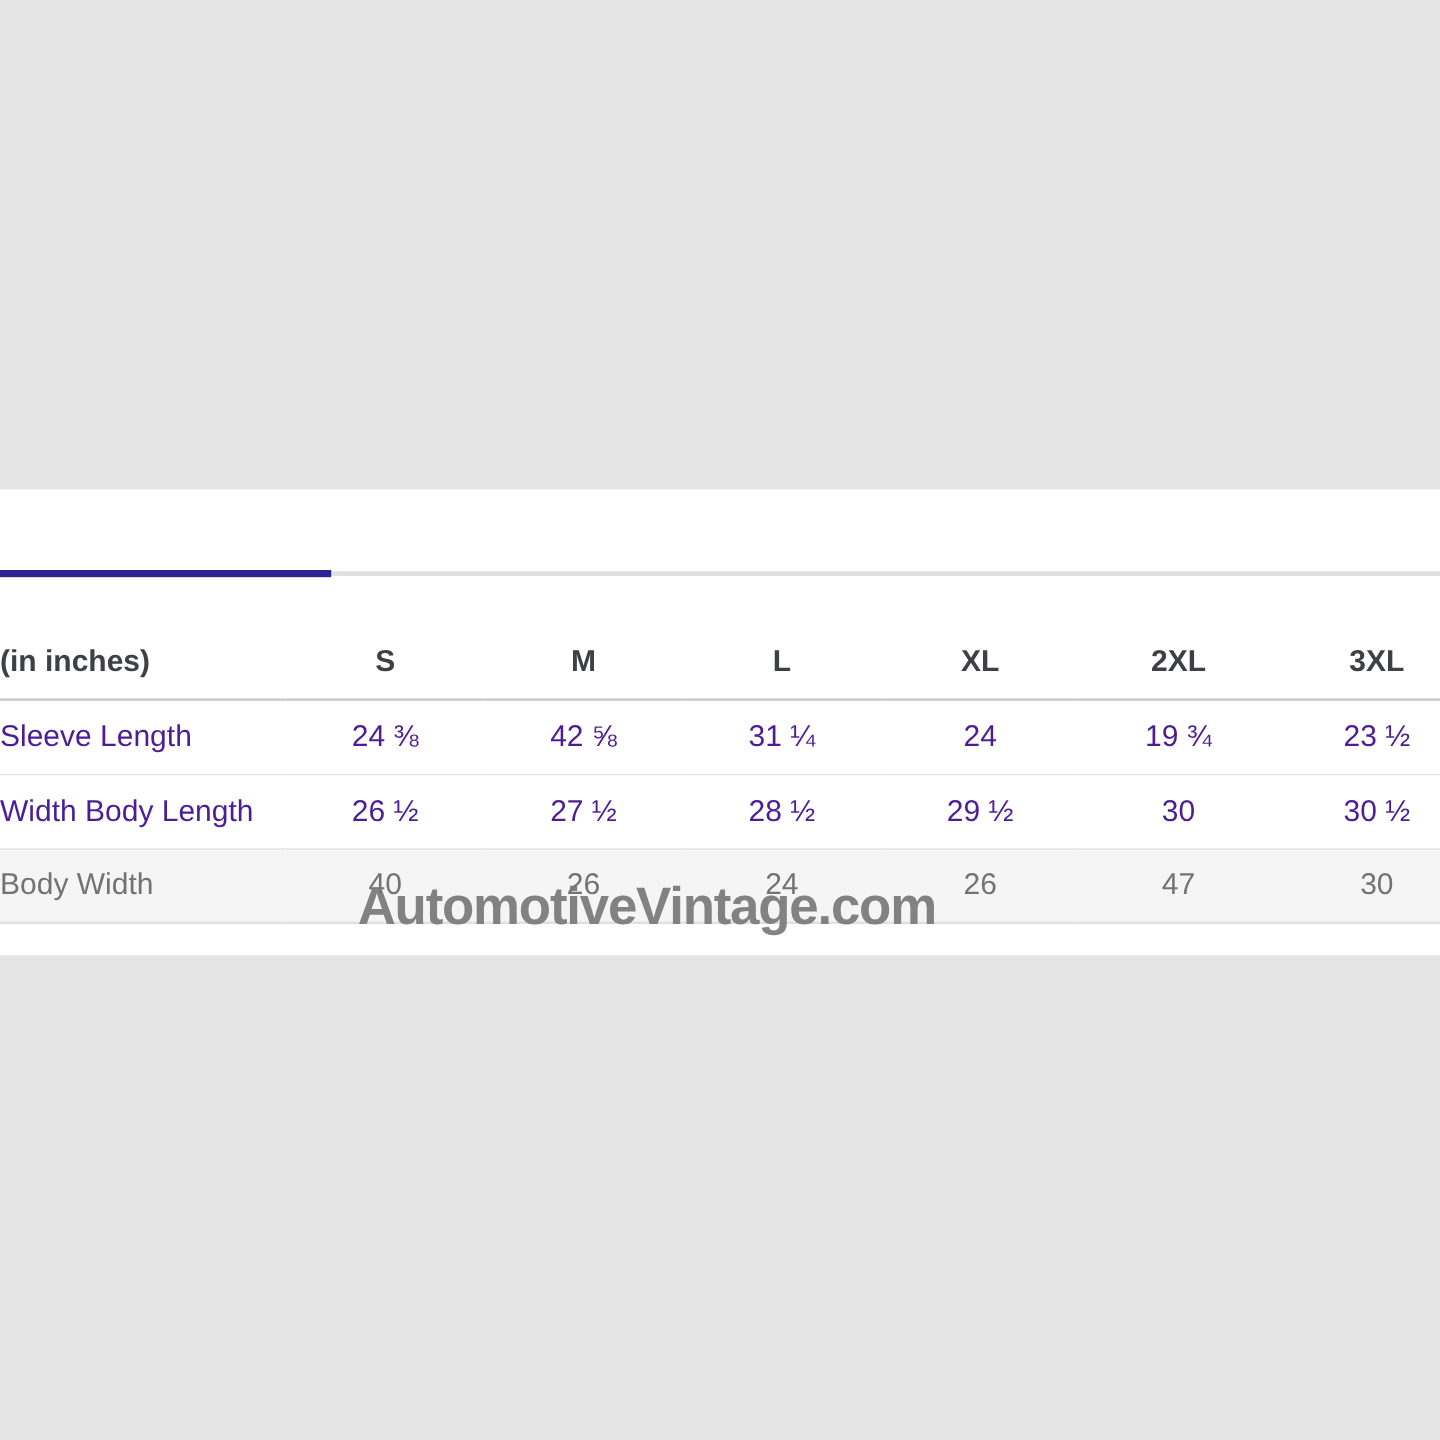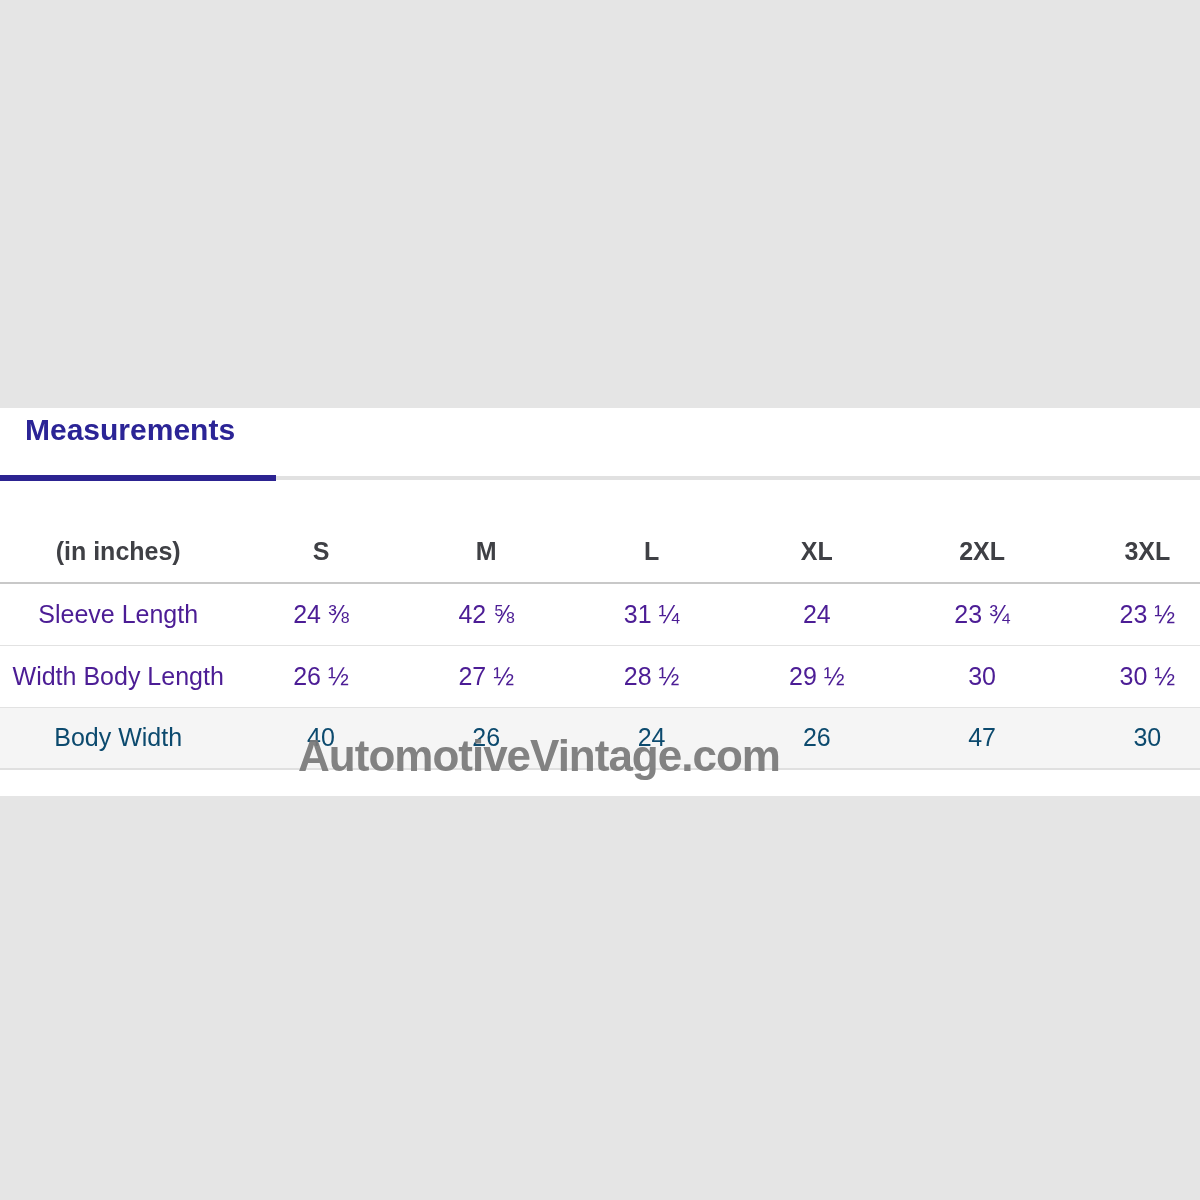--- a/index.html
+++ b/index.html
@@ -44,41 +44,40 @@
   }
   table.size-table col.c-label { width:238px; }
   table.size-table col.c-size  { width:165px; }
   table.size-table th, table.size-table td {
     height:62px; vertical-align:middle;
     text-align:center; font-weight:normal;
     white-space:nowrap;
   }
   table.size-table th { font-weight:bold; color:#3f4045; }
   table.size-table td.row-label,
-  table.size-table th.row-label { text-align:center; padding-right:2px; }
+  table.size-table th.row-label { text-align:left; padding-right:2px; }
   tr.head-row { border-bottom:2px solid #c8c8c8; }
   tr.data-row { border-bottom:1px solid #e2e2e2; }
   tr.data-row td { color:#4c1d95; }
   tr.muted-row { background:#f5f5f5; border-bottom:2px solid #e0e0e0; }
-  tr.muted-row td { color:#0c4a6e; }
+  tr.muted-row td { color:#737373; }
   .watermark {
     position:absolute; top:731px; left:0; width:1078px;
     text-align:center;
     font-size:44px; font-weight:bold; letter-spacing:-1px;
     color:#7a7a7a; opacity:0.93;
     z-index:5; pointer-events:none;
   }
 </style>
 </head>
 <body>
 
 <div class="top-band"></div>
 
 <div class="section">
-  <div class="tab-label">Measurements</div>
   <div class="tab-rule"></div>
   <div class="tab-rule-active"></div>
 
   <table class="size-table">
     <colgroup>
       <col class="c-label">
       <col class="c-size">
         <col class="c-size">
         <col class="c-size">
       <col class="c-size">
@@ -94,21 +93,21 @@
       <th>XL</th>
       <th>2XL</th>
       <th>3XL</th>
     </tr>
     <tr class="data-row">
       <td class="row-label">Sleeve Length</td>
       <td>24 ⅜</td>
       <td>42 ⅝</td>
       <td>31 ¼</td>
       <td>24</td>
-      <td>23 ¾</td>
+      <td>19 ¾</td>
       <td>23 ½</td>
     </tr>
     <tr class="data-row">
       <td class="row-label">Width Body Length</td>
       <td>26 ½</td>
       <td>27 ½</td>
       <td>28 ½</td>
       <td>29 ½</td>
       <td>30</td>
       <td>30 ½</td>

